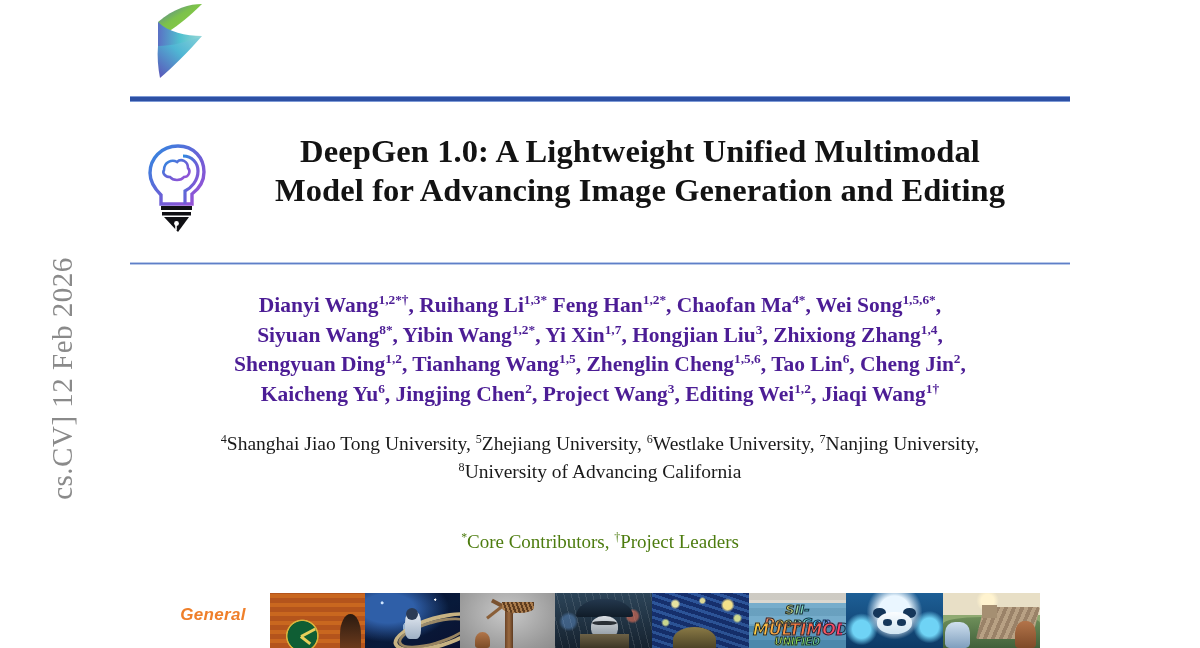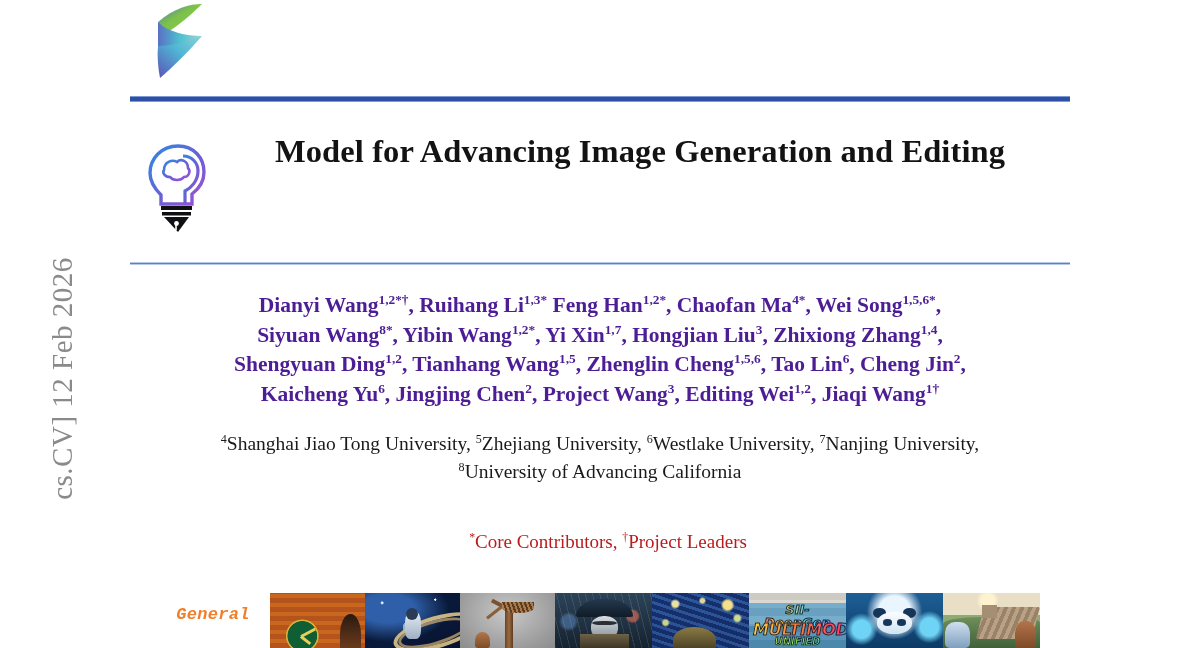--- a/index.html
+++ b/index.html
@@ -132,45 +132,45 @@
     font-size: 19.5px;
     line-height: 28px;
     color: #1a1a1a;
   }
   .affiliations .affline { display: block; white-space: nowrap; }
   .affiliations sup { font-weight: normal; }
 
   
   .contrib-note {
     position: absolute;
-    left: 8px;
+    left: 0;
     top: 531px;
     width: 940px;
     text-align: center;
     font-family: "Liberation Serif", "DejaVu Serif", serif;
     font-size: 19px;
-    color: #b91c1c;
+    color: #4d7c0f;
   }
   .contrib-note sup { font-weight: normal; }
 
   
   .teaser {
     position: absolute;
     left: 0;
     top: 585px;
     width: 940px;
     height: 63px;
   }
   .teaser-label {
     position: absolute;
     left: 28px;
     top: 20px;
     width: 110px;
     text-align: center;
-    font-family: Liberation Mono, monospace;
+    font-family: Liberation Sans, sans-serif;
     font-style: italic;
     font-weight: bold;
     font-size: 17px;
     color: #ef7f2a;
     letter-spacing: 0.3px;
   }
   .teaser-strip {
     position: absolute;
     left: 140px;
     top: 8px;
@@ -446,20 +446,21 @@
         <path d="M22 32 C22 24, 30 21, 35 24 C39 20, 46 23, 46 30 C49 33, 47 39, 42 39 C39 43, 31 43, 28 39 C23 39, 20 35, 22 32 Z" fill="none" stroke="url(#gBulb)" stroke-width="2.6"></path>
         <path d="M33 28 L33 56" fill="none" stroke="url(#gBulb)" stroke-width="2.2"></path>
         <rect x="19" y="68" width="31" height="4" fill="#101014"></rect>
         <rect x="20" y="74" width="29" height="3.5" fill="#101014"></rect>
         <path d="M22 79 L47 79 L36 94 Z" fill="#101014"></path>
         <path d="M34 84 L34 92" stroke="#ffffff" stroke-width="1.6"></path>
         <circle cx="34.5" cy="85.5" r="2.4" fill="#ffffff"></circle>
       </svg>
     </div>
     <div class="paper-title">
+      <span class="line1">DeepGen 1.0:  A Lightweight Unified Multimodal</span>
       <span class="line2">Model for Advancing Image Generation and Editing</span>
     </div>
   </div>
 
   <div class="authors" id="authors">
       <span class="aline"><span><span>Dianyi Wang</span><sup>1,2*†</sup></span>, <span><span>Ruihang Li</span><sup>1,3*</sup></span> <span><span>Feng Han</span><sup>1,2*</sup></span>, <span><span>Chaofan Ma</span><sup>4*</sup></span>, <span><span>Wei Song</span><sup>1,5,6*</sup></span>,</span>
       <span class="aline"><span><span>Siyuan Wang</span><sup>8*</sup></span>, <span><span>Yibin Wang</span><sup>1,2*</sup></span>, <span><span>Yi Xin</span><sup>1,7</sup></span>, <span><span>Hongjian Liu</span><sup>3</sup></span>, <span><span>Zhixiong Zhang</span><sup>1,4</sup></span>,</span>
       <span class="aline"><span><span>Shengyuan Ding</span><sup>1,2</sup></span>, <span><span>Tianhang Wang</span><sup>1,5</sup></span>, <span><span>Zhenglin Cheng</span><sup>1,5,6</sup></span>, <span><span>Tao Lin</span><sup>6</sup></span>, <span><span>Cheng Jin</span><sup>2</sup></span>,</span>
       <span class="aline"><span><span>Kaicheng Yu</span><sup>6</sup></span>, <span><span>Jingjing Chen</span><sup>2</sup></span>, <span><span>Project Wang</span><sup>3</sup></span>, <span><span>Editing Wei</span><sup>1,2</sup></span>, <span><span>Jiaqi Wang</span><sup>1†</sup></span></span>
     </div>

